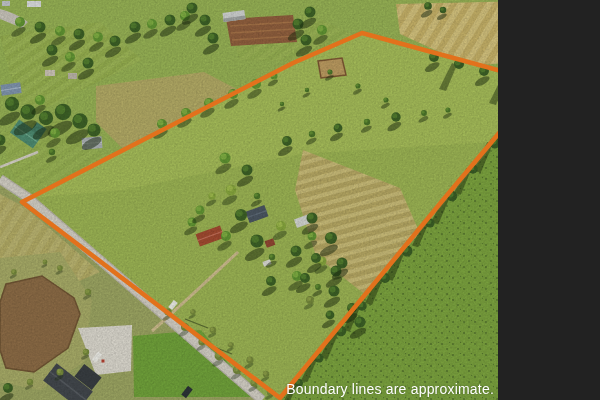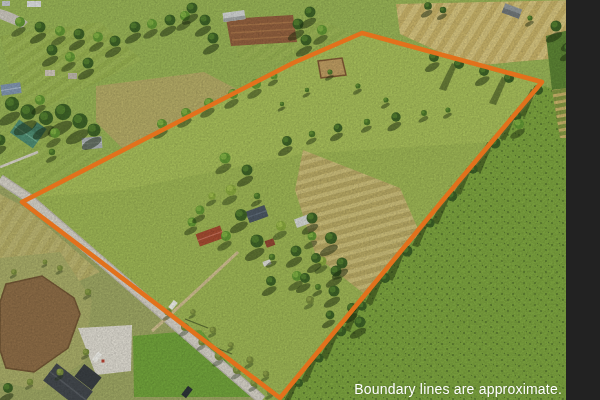--- a/index.html
+++ b/index.html
@@ -1,16 +1,16 @@
 <!DOCTYPE html>
 <html><head>
 <meta charset="utf-8">
 <style>
   html,body{margin:0;padding:0;background:#222;}
-  .shot{position:relative;width:566px;height:400px;overflow:hidden;font-family:"Liberation Sans",sans-serif;}
+  .shot{position:relative;width:498px;height:400px;overflow:hidden;font-family:"Liberation Sans",sans-serif;}
   .shot svg{display:block;width:600px;height:400px;}
   .disclaimer{
     position:absolute;right:4px;bottom:3px;
     font-size:14px;font-weight:400;letter-spacing:.2px;
     color:#fff;text-shadow:0 0 2px rgba(20,40,10,.35);
     pointer-events:none;white-space:nowrap;
   }
 </style>
 </head>
 <body>

